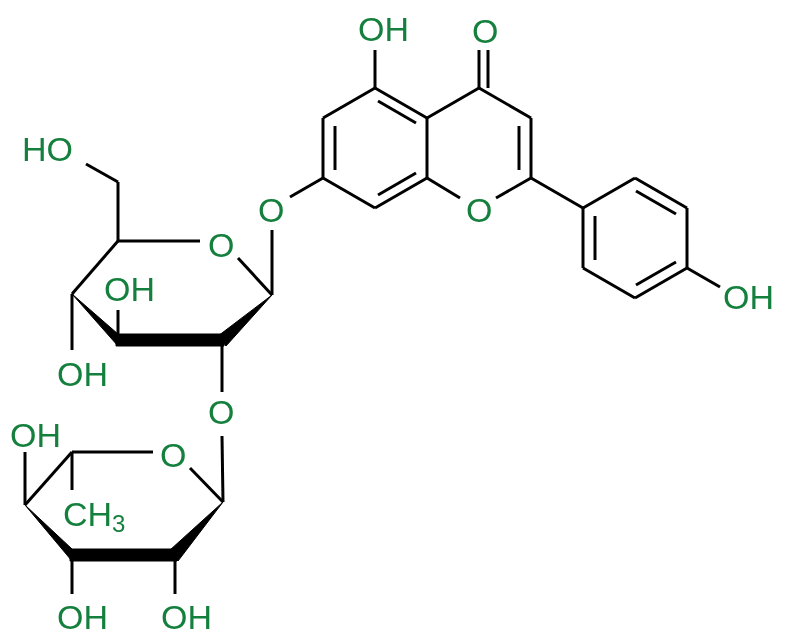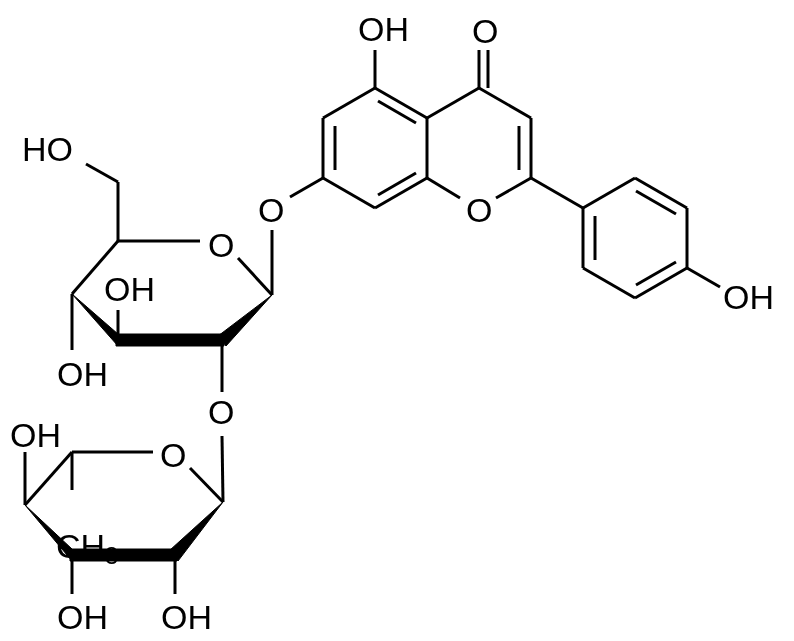--- a/index.html
+++ b/index.html
@@ -1,20 +1,20 @@
 <!DOCTYPE html>
 <html><head>
 <meta charset="utf-8">
 <style>
   html, body { margin: 0; padding: 0; background: #ffffff; }
   body { width: 794px; height: 641px; overflow: hidden; position: relative; font-family: "Liberation Sans", sans-serif; }
   #diagram { position: absolute; left: 0; top: 0; width: 794px; height: 641px; }
   .bond { stroke: #000; stroke-width: 3; fill: none; stroke-linecap: butt; }
   .wedge { fill: #000; stroke: #000; stroke-width: 1; }
-  .lbl { position: absolute; font-family: "Liberation Sans", sans-serif; font-size: 34px; color: #000000; line-height: 1; white-space: nowrap; background: transparent; }
+  .lbl { position: absolute; font-family: "Liberation Sans", sans-serif; font-size: 34px; color: #15803d; line-height: 1; white-space: nowrap; background: transparent; }
   .lbl sub { font-size: 24px; vertical-align: -6px; }
 </style>
 </head>
 <body>
 
 <div id="diagram">
   <svg width="794" height="641" viewBox="0 0 794 641">
 
     <g>
       <line class="bond" x1="375" y1="88" x2="323" y2="118"></line>
@@ -93,16 +93,16 @@
   <span class="lbl" style="left:466px; top:193px;">O</span>
   <span class="lbl" style="left:723px; top:280px;">OH</span>
   <span class="lbl" style="left:258px; top:193px;">O</span>
   <span class="lbl" style="left:22px; top:132px;">HO</span>
   <span class="lbl" style="left:208px; top:228px;">O</span>
   <span class="lbl" style="left:104px; top:272px;">OH</span>
   <span class="lbl" style="left:57px; top:357px;">OH</span>
   <span class="lbl" style="left:208px; top:395px;">O</span>
   <span class="lbl" style="left:10px; top:418px;">OH</span>
   <span class="lbl" style="left:160px; top:438px;">O</span>
-  <span class="lbl" style="left:56px; top:497px;margin-top:32px;"><span>CH</span><sub>3</sub></span>
+  <span class="lbl" style="left:63px; top:497px;"><span>CH</span><sub>3</sub></span>
   <span class="lbl" style="left:57px; top:600px;">OH</span>
   <span class="lbl" style="left:161px; top:600px;">OH</span>
 </div>
 
 </body></html>

